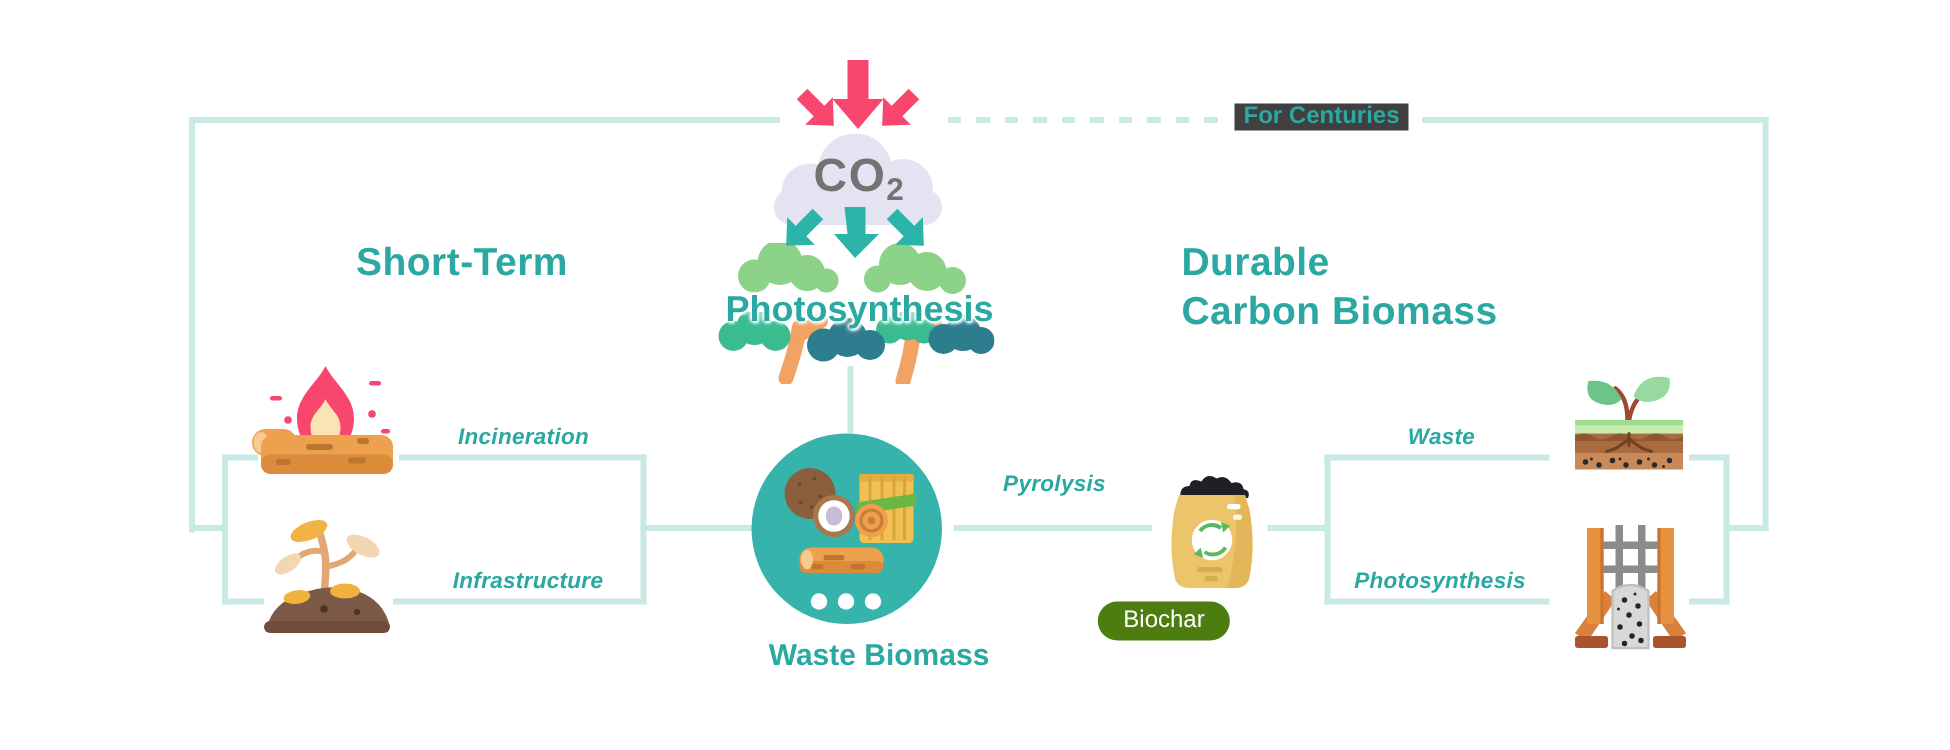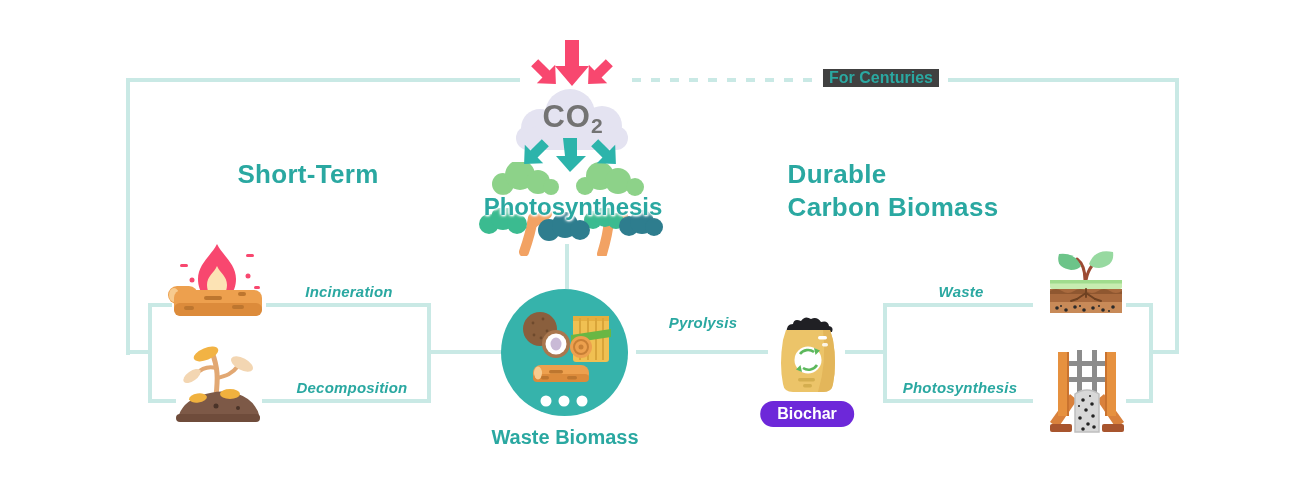--- a/index.html
+++ b/index.html
@@ -14,22 +14,22 @@
   .lbl{position:absolute;transform:translateX(-50%);font-size:15px;font-weight:bold;
        letter-spacing:.2px;white-space:nowrap;font-style:italic;}
   .for-centuries{position:absolute;transform:translateX(-50%);font-size:16px;font-weight:bold;
        background:#404040;padding:0 6px;white-space:nowrap;}
   .photo{position:absolute;transform:translateX(-50%);font-size:24px;font-weight:bold;z-index:6;
        text-shadow:0 0 3px #fff,0 0 3px #fff,0 0 4px #fff,1px 1px 2px #fff,-1px -1px 2px #fff;white-space:nowrap;}
   .big-lbl{position:absolute;transform:translateX(-50%);font-size:20px;font-weight:bold;white-space:nowrap;}
   .co2-text{position:absolute;left:573px;top:99px;transform:translateX(-50%);z-index:5;
        color:#737373;font-size:31px;font-weight:bold;letter-spacing:1px;white-space:nowrap;}
   .co2-text .sub{font-size:21px;vertical-align:-6px;}
-  .pill{position:absolute;left:807px;top:401px;transform:translateX(-50%);background:#6d28d9;
-       color:#fff;font-size:16px;font-weight:bold;padding:4px 17px;border-radius:15px;
+  .pill{position:absolute;left:776px;top:401px;transform:translateX(-50%);background:#4d7c0f;
+       color:#fff;font-size:16px;font-weight:normal;padding:4px 17px;border-radius:15px;
        white-space:nowrap;z-index:4;}
   .biomass-circle{position:absolute;left:501px;top:289px;width:127px;height:127px;
        border-radius:50%;background:#36b3ab;z-index:3;}
   svg{position:absolute;display:block;}
 </style>
 </head>
 <body>
 
 <div class="canvas">
 
@@ -164,21 +164,21 @@
     <ellipse cx="34" cy="10" rx="13" ry="6" fill="#f2b344" transform="rotate(-22 34 10)"></ellipse>
     <ellipse cx="70" cy="20" rx="12" ry="6" fill="#f3d6b2" transform="rotate(28 70 20)"></ellipse>
     <ellipse cx="20" cy="32" rx="10" ry="5" fill="#f3d6b2" transform="rotate(-35 20 32)"></ellipse>
     <path d="M6,74 Q10,58 28,52 Q48,44 66,50 Q84,56 88,74 Z" fill="#7d5947"></path>
     <rect x="4" y="70" width="84" height="8" rx="4" fill="#6f4c3b"></rect>
     <ellipse cx="26" cy="54" rx="9" ry="4.5" fill="#f0b13e" transform="rotate(-8 26 54)"></ellipse>
     <ellipse cx="58" cy="50" rx="10" ry="5" fill="#f0b13e"></ellipse>
     <circle cx="44" cy="62" r="2.5" fill="#4a3328"></circle>
       <circle cx="66" cy="64" r="2" fill="#4a3328"></circle>
   </svg>
-  <div class="lbl t" style="left:352px;top:379px">Decomposition</div>
+  <div class="lbl t" style="left:352px;top:379px">Infrastructure</div>
 
   <div class="biomass-circle">
     <svg style="left:0;top:0" width="127" height="127" viewBox="0 0 127 127">
       <circle cx="39" cy="40" r="17" fill="#8a5f3d"></circle>
       <g fill="#6e4a2d">
         <circle cx="32" cy="34" r="1.4"></circle>
           <circle cx="42" cy="30" r="1.4"></circle>
           <circle cx="46" cy="42" r="1.4"></circle>
         <circle cx="33" cy="46" r="1.4"></circle>
           <circle cx="40" cy="49" r="1.4"></circle>
@@ -206,21 +206,21 @@
           <rect x="66" y="87" width="10" height="3.5" rx="1.7"></rect>
         <rect x="40" y="87" width="8" height="3.5" rx="1.7"></rect>
       </g>
       <g fill="#ffffff">
         <circle cx="45" cy="112" r="5.5"></circle>
           <circle cx="63" cy="112" r="5.5"></circle>
           <circle cx="81" cy="112" r="5.5"></circle>
       </g>
     </svg>
   </div>
-  <div class="big-lbl t" style="left:565px;top:426px">Waste Biomass</div>
+  <div class="big-lbl t" style="left:586px;top:426px">Waste Biomass</div>
 
   <div class="lbl t" style="left:703px;top:314px">Pyrolysis</div>
 
   <svg style="left:774px;top:314px;z-index:3" width="68" height="82" viewBox="0 0 68 82">
     <path d="M13,18 Q12,10 19,10 Q20,4 27,7 Q31,1 37,5 Q43,2 47,8 Q54,6 55,12 Q60,13 58,18 Z" fill="#202024"></path>
     <path d="M12,16 L56,16 L59,26 Q63,50 59,70 Q58,78 49,78 L19,78 Q10,78 9,70 Q5,50 9,26 Z" fill="#ecc469"></path>
     <path d="M49,16 L56,16 L59,26 Q63,50 59,70 Q58,78 49,78 L44,78 Q53,48 49,16 Z" fill="#e3b65a"></path>
     <circle cx="34" cy="46" r="13.5" fill="#ffffff"></circle>
     <g stroke="#5cb85c" stroke-width="2.6" fill="none">
       <path d="M26,40 A10,10 0 0 1 40,38"></path>

